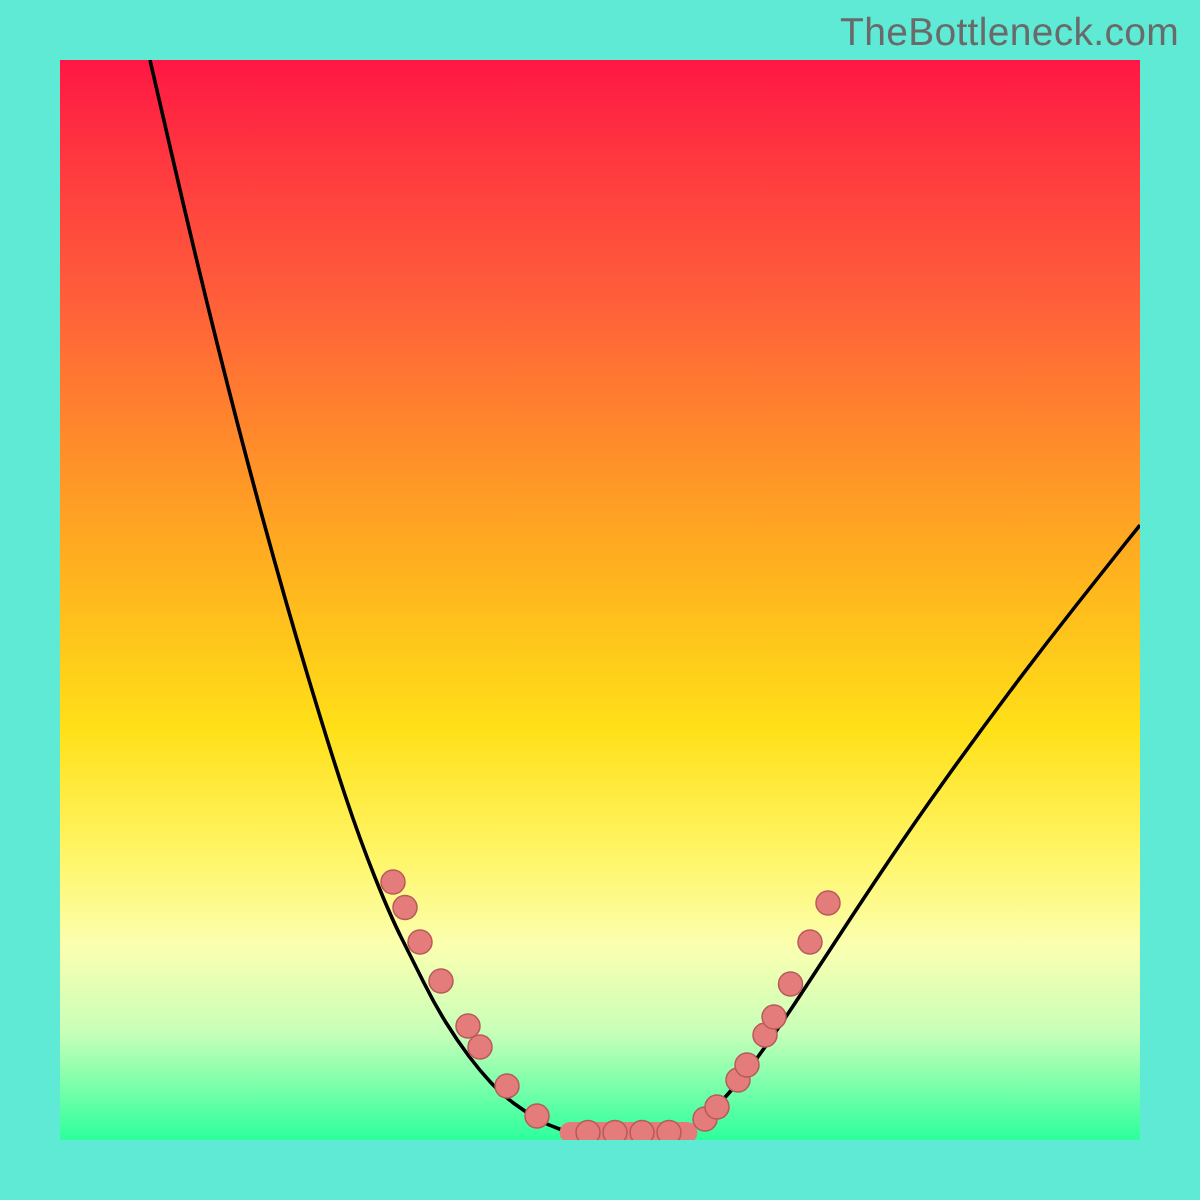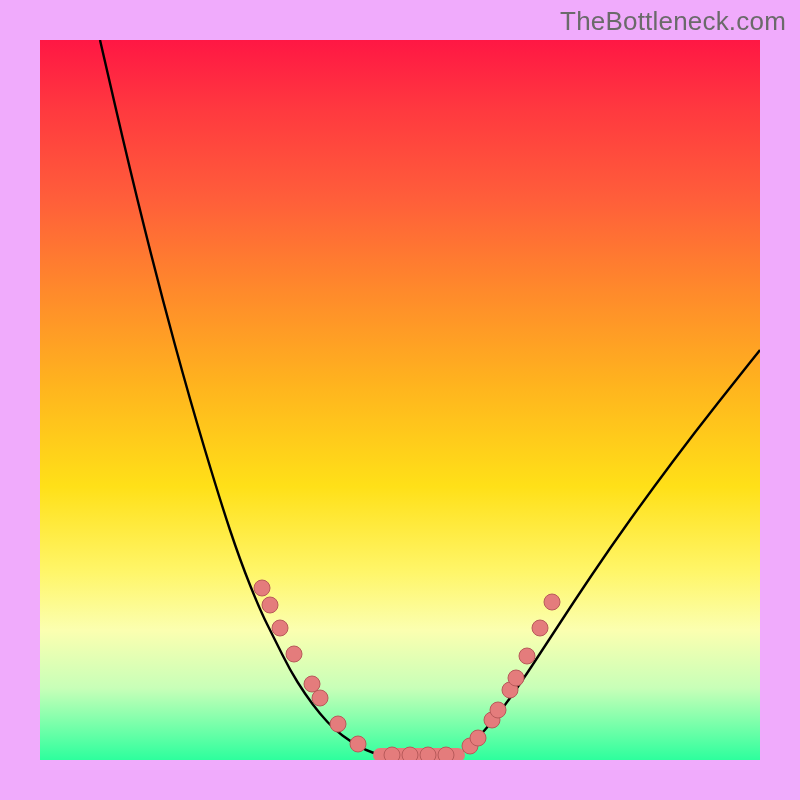--- a/index.html
+++ b/index.html
@@ -10,21 +10,21 @@
     background: #000;
     overflow: hidden;
     font-family: Arial, Helvetica, sans-serif;
   }
   .frame {
     position: absolute;
     top: 0;
     left: 0;
     width: 800px;
     height: 800px;
-    background: #f0abfc;
+    background: #5eead4;
   }
   .plot-area {
     position: absolute;
     top: 40px;
     left: 40px;
     width: 720px;
     height: 720px;
     background: linear-gradient(
       to bottom,
       #ff1744 0%,

